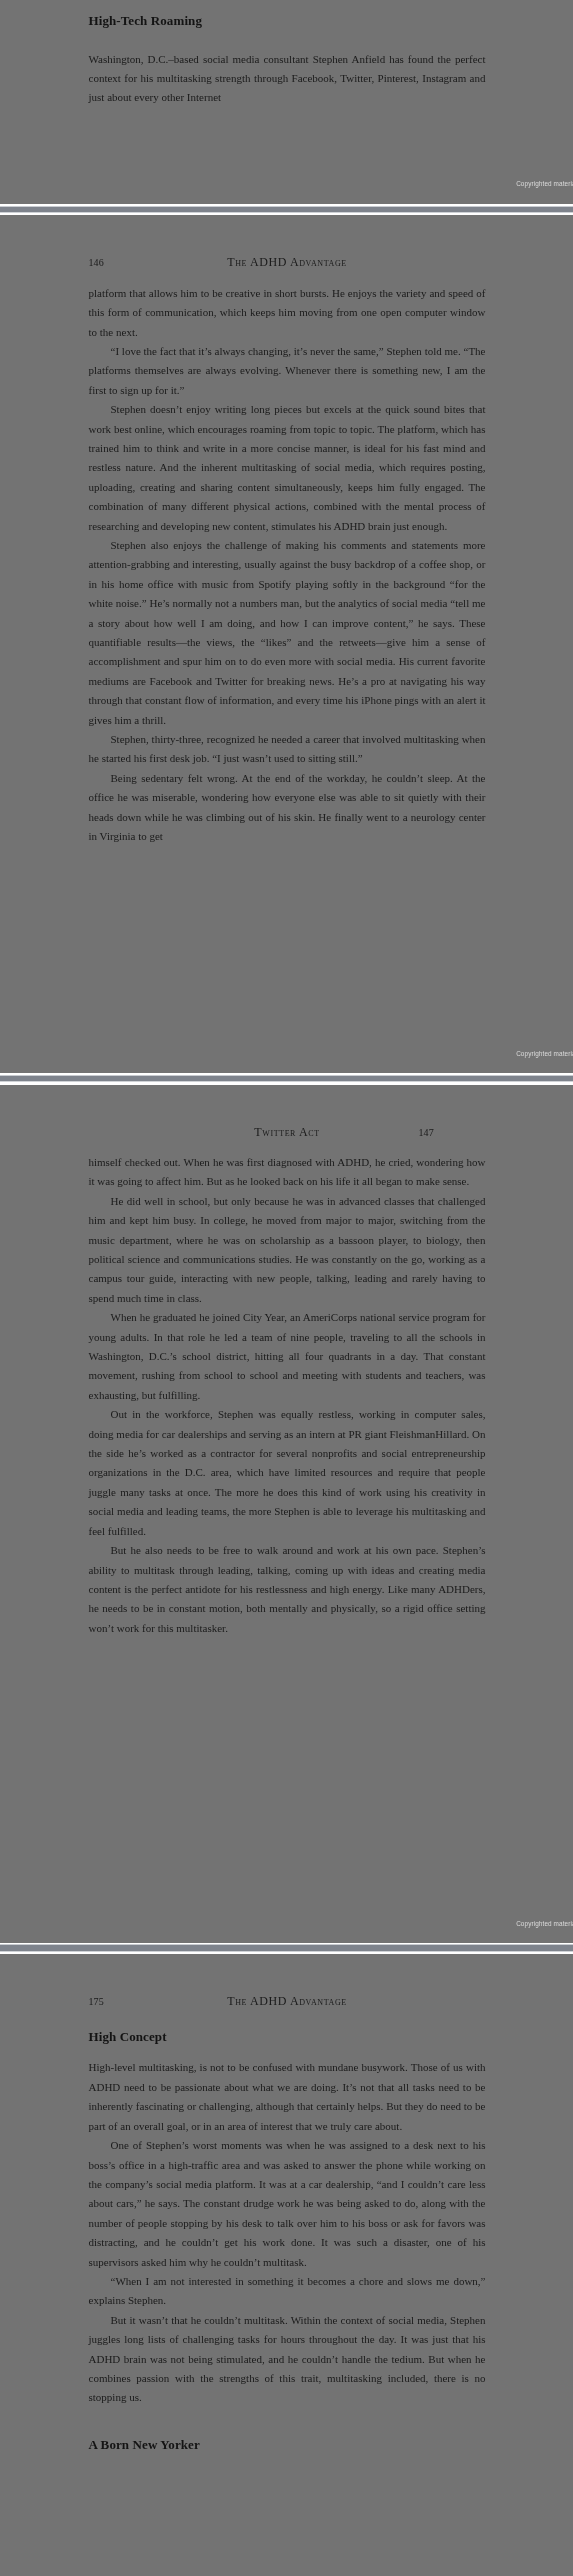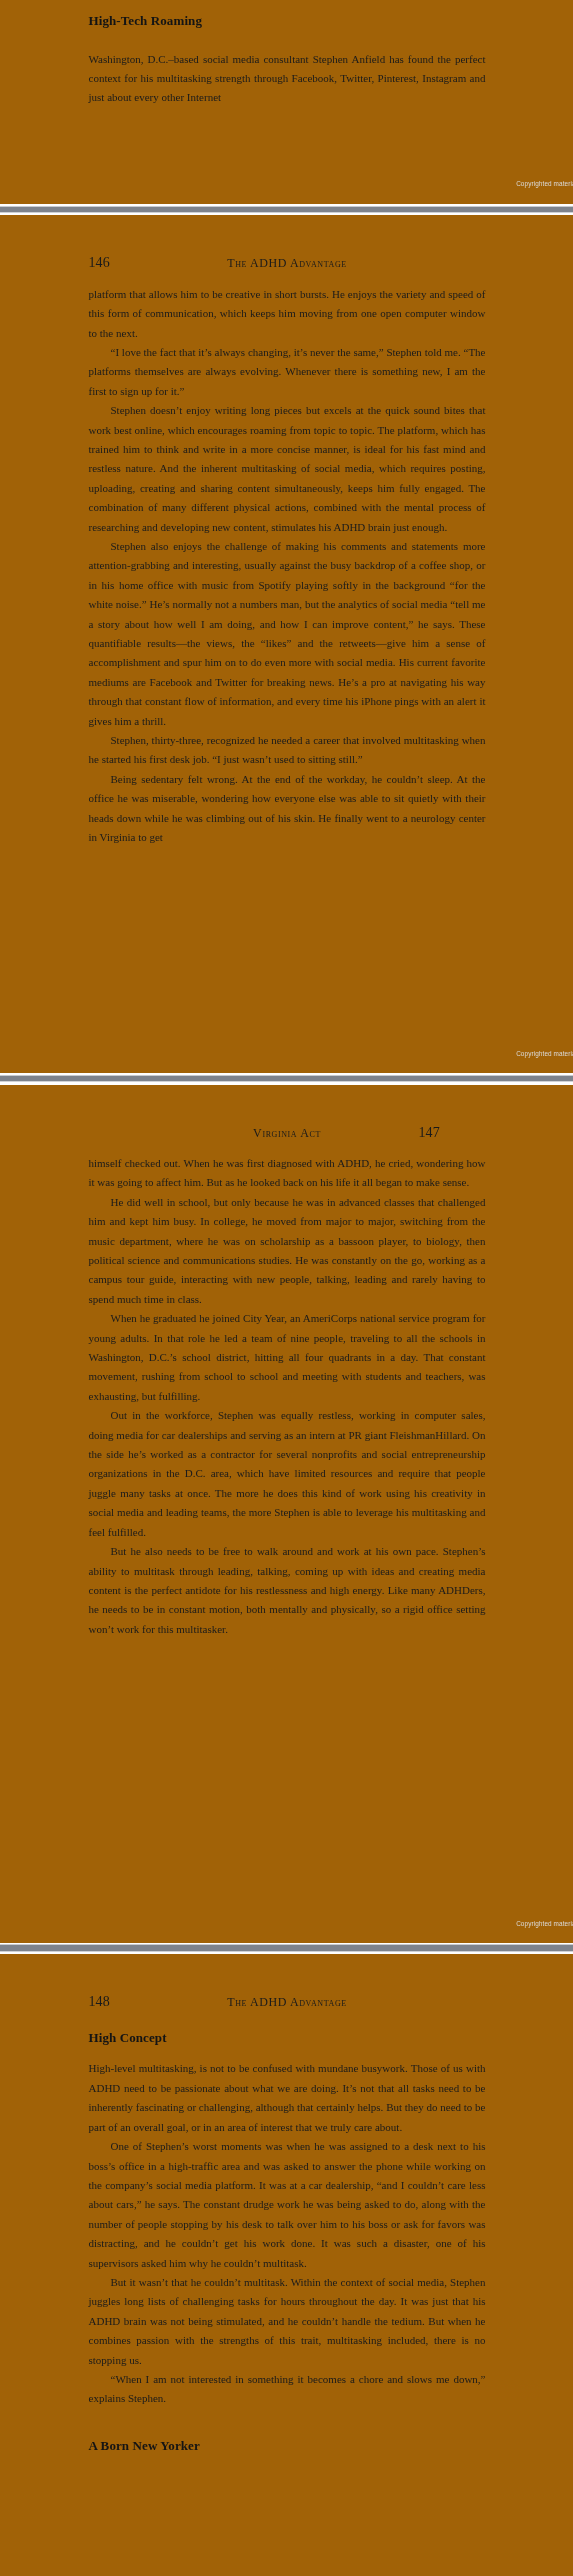--- a/index.html
+++ b/index.html
@@ -17,41 +17,41 @@
   .book-viewer {
     width: 574px;
     position: relative;
     background: #ffffff;
   }
 
   
   .page-scan {
     position: relative;
     width: 574px;
-    background: #a16207;
+    background: #737373;
     box-sizing: border-box;
     overflow: hidden;
   }
 
   .page-inner {
     margin: 0 auto;
     width: 397px;
     box-sizing: border-box;
   }
 
   
   .running-head {
     display: flex;
     align-items: baseline;
     width: 397px;
     margin: 0 auto;
     font-family: "Liberation Serif", "DejaVu Serif", serif;
   }
   .running-head .folio {
-    font-size: 14px;
+    font-size: 10px;
     letter-spacing: 0.1px;
     color: #1a1a1a;
     width: 67px;
     flex: 0 0 67px;
   }
   .running-head .folio.right {
     order: 3;
   }
   .running-head .rh-title {
     flex: 1 1 auto;
@@ -171,52 +171,52 @@
   </div>
 
   <div class="page-separator">
     <div class="bar"></div>
   </div>
 
   <div class="page-scan" style="height:858px;">
     <div class="gap-xxl"></div>
     <div class="running-head">
       <div class="spacer"></div>
-      <div class="rh-title">Virginia Act</div>
+      <div class="rh-title">Twitter Act</div>
       <div class="folio right">147</div>
     </div>
     <div class="gap-md"></div>
     <div class="page-inner">
       <p class="body-par noindent">himself checked out. When he was first diagnosed with ADHD, he cried, wondering how it was going to affect him. But as he looked back on his life it all began to make sense.</p>
       <p class="body-par indent">He did well in school, but only because he was in advanced classes that challenged him and kept him busy. In college, he moved from major to major, switching from the music department, where he was on scholarship as a bassoon player, to biology, then political science and communications studies. He was constantly on the go, working as a campus tour guide, interacting with new people, talking, leading and rarely having to spend much time in class.</p>
       <p class="body-par indent">When he graduated he joined City Year, an AmeriCorps national service program for young adults. In that role he led a team of nine people, traveling to all the schools in Washington, D.C.’s school district, hitting all four quadrants in a day. That constant movement, rushing from school to school and meeting with students and teachers, was exhausting, but fulfilling.</p>
       <p class="body-par indent">Out in the workforce, Stephen was equally restless, working in computer sales, doing media for car dealerships and serving as an intern at PR giant FleishmanHillard. On the side he’s worked as a contractor for several nonprofits and social entrepreneurship organizations in the D.C. area, which have limited resources and require that people juggle many tasks at once. The more he does this kind of work using his creativity in social media and leading teams, the more Stephen is able to leverage his multitasking and feel fulfilled.</p>
       <p class="body-par indent">But he also needs to be free to walk around and work at his own pace. Stephen’s ability to multitask through leading, talking, coming up with ideas and creating media content is the perfect antidote for his restlessness and high energy. Like many ADHDers, he needs to be in constant motion, both mentally and physically, so a rigid office setting won’t work for this multitasker.</p>
     </div>
     <div class="copyright-mark" style="top:835px;">Copyrighted material</div>
   </div>
 
   <div class="page-separator">
     <div class="bar"></div>
   </div>
 
   <div class="page-scan" style="height:716px;">
     <div class="gap-xxl"></div>
     <div class="running-head">
-      <div class="folio">148</div>
+      <div class="folio">175</div>
       <div class="rh-title">The ADHD Advantage</div>
       <div class="spacer"></div>
     </div>
     <div class="gap-lg"></div>
     <div class="page-inner">
       <h2 class="section-heading">High Concept</h2>
       <div class="gap-md"></div>
       <p class="body-par noindent">High-level multitasking, is not to be confused with mundane busywork. Those of us with ADHD need to be passionate about what we are doing. It’s not that all tasks need to be inherently fascinating or challenging, although that certainly helps. But they do need to be part of an overall goal, or in an area of interest that we truly care about.</p>
       <p class="body-par indent">One of Stephen’s worst moments was when he was assigned to a desk next to his boss’s office in a high-traffic area and was asked to answer the phone while working on the company’s social media platform. It was at a car dealership, “and I couldn’t care less about cars,” he says. The constant drudge work he was being asked to do, along with the number of people stopping by his desk to talk over him to his boss or ask for favors was distracting, and he couldn’t get his work done. It was such a disaster, one of his supervisors asked him why he couldn’t multitask.</p>
+      <p class="body-par indent">“When I am not interested in something it becomes a chore and slows me down,” explains Stephen.</p>
       <p class="body-par indent">But it wasn’t that he couldn’t multitask. Within the context of social media, Stephen juggles long lists of challenging tasks for hours throughout the day. It was just that his ADHD brain was not being stimulated, and he couldn’t handle the tedium. But when he combines passion with the strengths of this trait, multitasking included, there is no stopping us.</p>
-      <p class="body-par indent">“When I am not interested in something it becomes a chore and slows me down,” explains Stephen.</p>
       <div class="gap-xl"></div>
       <h2 class="section-heading">A Born New Yorker</h2>
     </div>
   </div>
 
 </div>
 
 
 </body></html>

